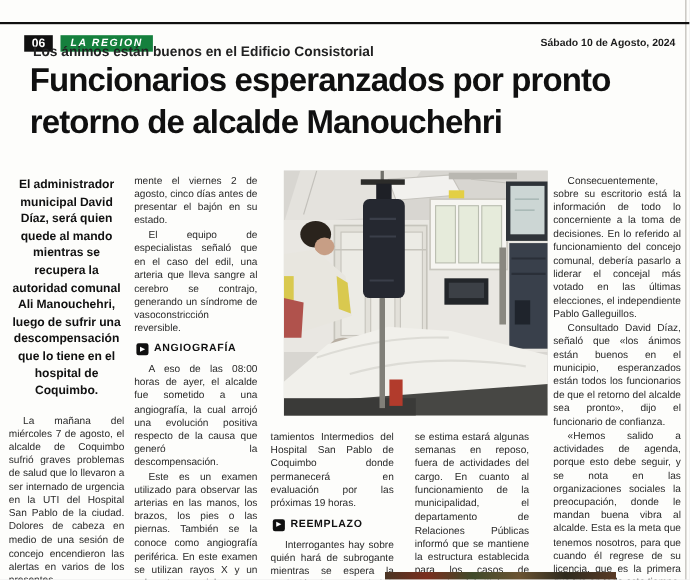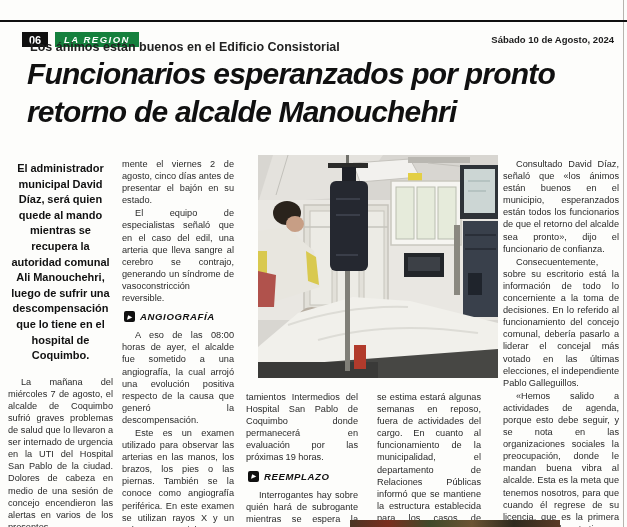--- a/index.html
+++ b/index.html
@@ -29,39 +29,39 @@
   .top-rule{position:absolute; left:0; top:20px; width:627px; height:2px; background:#101010;}
   
   .kicker{
     position:absolute; left:30px; top:40px; font-size:12.5px; font-weight:bold; color:#222;
   }
   .headline{
     position:absolute; left:27px; top:55px; width:580px;
     font-size:30px; line-height:38px; font-weight:bold; color:#101010;
     letter-spacing:-0.8px; margin:0;
   }
-  .headline span{display:block;font-style:italic;}
+  .headline span{display:block;}
   
   .col{
     position:absolute; font-size:9.2px; line-height:12.1px; text-align:justify;
     color:#2a2a2a; hyphens:auto; word-spacing:-0.2px;
   }
   .col p{margin:0 0 1px 0;}
   .col p.indent{text-indent:13px;}
   .lead{
     font-weight:bold; font-size:11px; line-height:15.6px; color:#111;
     text-align:center; margin:0 0 12px 0 !important;
   }
   .col1{left:8px;   top:161px; width:105px;}
   .col2{left:122px; top:158px; width:112px;}
   .col3{left:246px; top:391px; width:112px;}
   .col4{left:377px; top:391px; width:104px;}
   .col5{left:503px; top:158px; width:116px;}
   
-  .sec{display:flex; align-items:flex-start; gap:5px; margin:7px 0 6px 2px;font-style:italic;}
+  .sec{display:flex; align-items:flex-end; gap:5px; margin:7px 0 6px 2px;}
   .sec-icon{
     width:11px; height:11px; background:#101010; border-radius:2px;
     color:#fff; font-size:6px; display:flex; align-items:center; justify-content:center;
     flex:0 0 auto;
   }
   .sec-title{font-weight:bold; font-size:9.6px; letter-spacing:0.6px; color:#111;}
   
   .photo{
     position:absolute; left:258px; top:155px; width:240px; height:223px;
     overflow:hidden; background:#d8d6d1;
@@ -200,19 +200,19 @@
       <span class="sec-title">REEMPLAZO</span>
     </div>
     <p class="indent">Interrogantes hay sobre quién hará de subrogante mientras se espera la evolución de Manouchehri, el que</p>
   </div>
 
   <div class="col col4">
     <p>se estima estará algunas semanas en reposo, fuera de actividades del cargo. En cuanto al funcionamiento de la municipalidad, el departamento de Relaciones Públicas informó que se mantiene la estructura establecida para los casos de ausencia del titular, es así que las funciones administrativas quedan a cargo de David Díaz.</p>
   </div>
 
   <div class="col col5">
+    <p class="indent">Consecuentemente, sobre su escritorio está la información de todo lo concerniente a la toma de decisiones. En lo referido al funcionamiento del concejo comunal, debería pasarlo a liderar el concejal más votado en las últimas elecciones, el independiente Pablo Galleguillos.</p>
     <p class="indent">Consultado David Díaz, señaló que «los ánimos están buenos en el municipio, esperanzados están todos los funcionarios de que el retorno del alcalde sea pronto», dijo el funcionario de confianza.</p>
-    <p class="indent">Consecuentemente, sobre su escritorio está la información de todo lo concerniente a la toma de decisiones. En lo referido al funcionamiento del concejo comunal, debería pasarlo a liderar el concejal más votado en las últimas elecciones, el independiente Pablo Galleguillos.</p>
     <p class="indent">«Hemos salido a actividades de agenda, porque esto debe seguir, y se nota en las organizaciones sociales la preocupación, donde le mandan buena vibra al alcalde. Esta es la meta que tenemos nosotros, para que cuando él regrese de su licencia, que es la primera que tira en todo este tiempo, el alcalde vea todo en forma, tal como él lo dejó», subrayó David Díaz.</p>
   </div>
 
   <div class="bottom-strip"></div>
 </div>
 
 </body></html>

